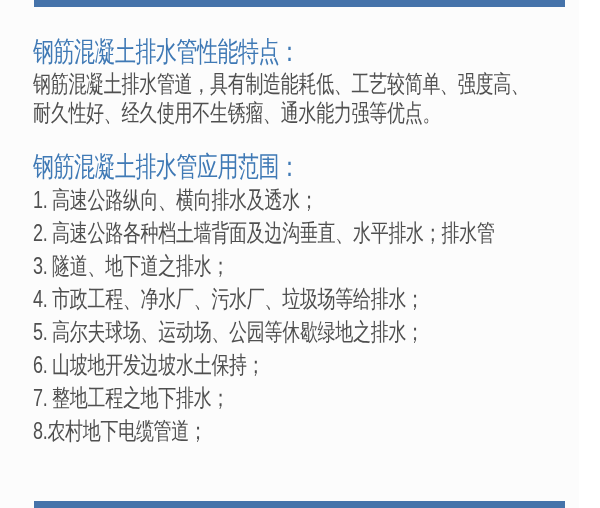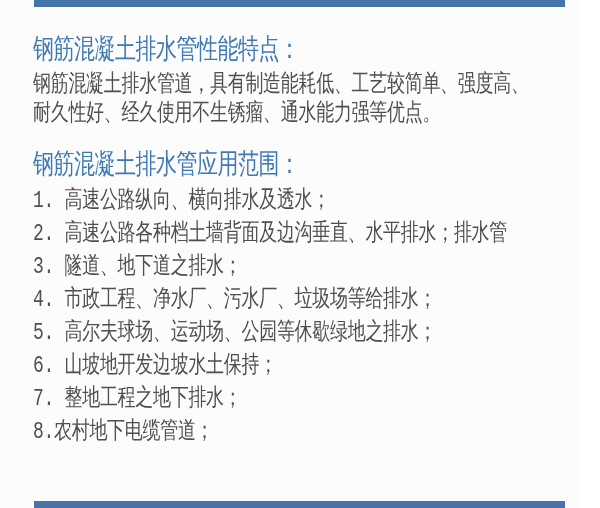--- a/index.html
+++ b/index.html
@@ -6,21 +6,21 @@
     margin: 0;
     padding: 0;
     background: #ffffff;
   }
   .canvas {
     position: relative;
     width: 579px;
     height: 508px;
     background: #fcfcfc;
     overflow: hidden;
-    font-family: Liberation Mono, monospace;
+    font-family: Liberation Sans, sans-serif;
     text-align: center;
   }
   .deco-bar {
     position: absolute;
     left: 34px;
     width: 531px;
     height: 7px;
     background: #4573aa;
   }
   .deco-bar.top { top: 0; }

